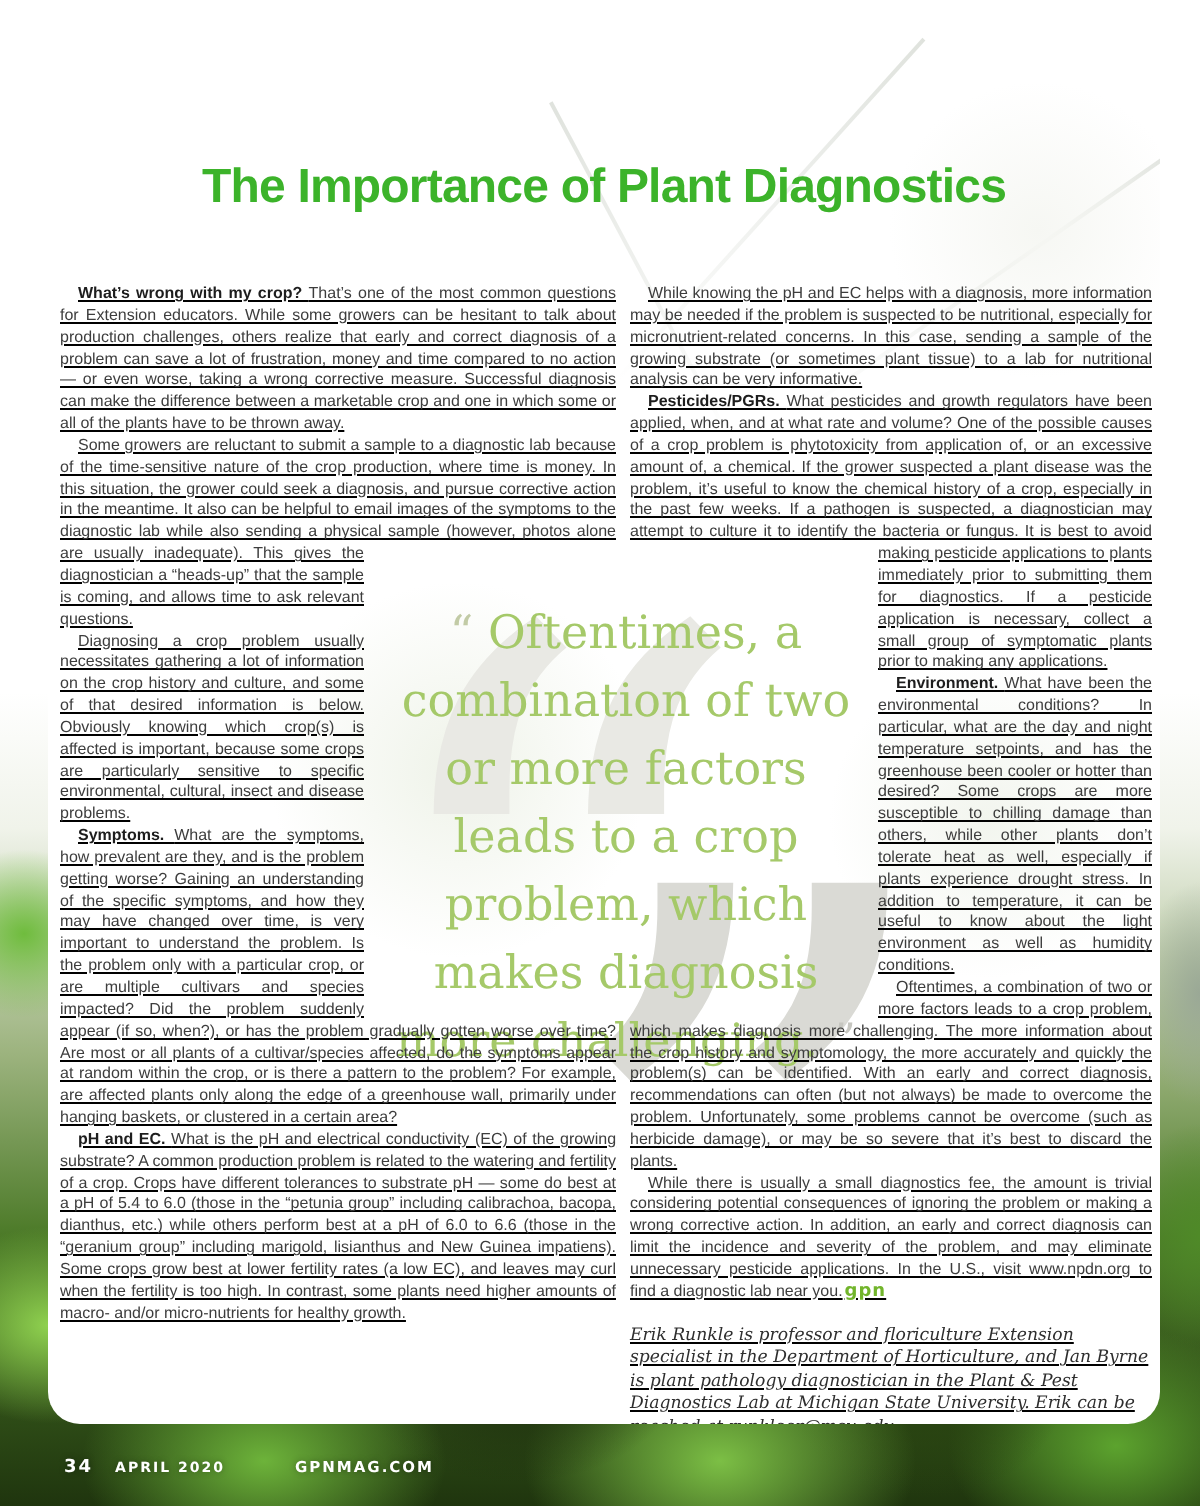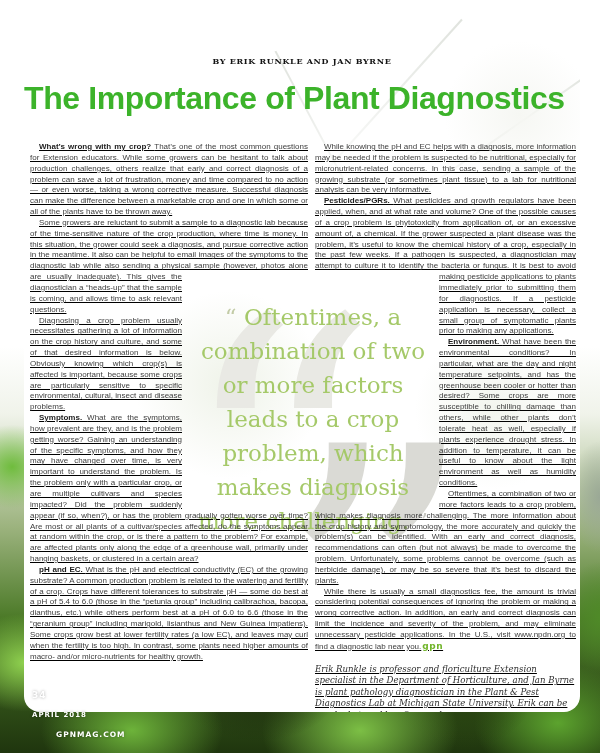--- a/index.html
+++ b/index.html
@@ -42,22 +42,22 @@
   .kicker{
     position:absolute;top:12px;left:0;right:0;text-align:center;
     font-size:26px;color:var(--c-kicker,#979797);letter-spacing:1px;font-weight:200;
   }
   .byline{
     position:absolute;top:56px;left:0;right:0;text-align:center;
     font-family:"DejaVu Serif",serif;font-weight:bold;font-size:8px;
     letter-spacing:0.7px;color:#141414;
   }
   .title{
-    position:absolute;top:80px;left:0;right:0;margin:0;text-align:left;
-    font-size:32px;font-weight:bold;color:var(--c-title,#3cb32a);letter-spacing:-0.4px;
+    position:absolute;top:80px;left:0;right:0;margin:0;text-align:center;
+    font-size:24px;font-weight:bold;color:var(--c-title,#3cb32a);letter-spacing:-0.4px;
   }
 
   
   .columns{position:relative;z-index:2;display:flex;gap:7px;padding:2px 4px 0 6px;}
   .col{min-width:0;text-decoration:underline;}
   .col-left{width:278px;flex:0 0 278px;}
   .col-right{flex:1;}
   .body-p{
     margin:0;font-size:8px;line-height:10.85px;color:var(--c-body,#3d3d3d);
     text-align:justify;text-indent:9px;
@@ -90,41 +90,39 @@
     line-height:34px;color:var(--c-quote,#a5c969);
   }
   .qo{color:#c2cba6;}
   .qc{color:#c7c7c1;}
 
   
   .footer{
     position:absolute;left:32px;bottom:14px;display:flex;gap:11px;align-items:baseline;
     color:#ffffff;font-family:"DejaVu Sans",sans-serif;font-weight:bold;
     text-shadow:0 0 3px rgba(0,0,0,0.35);
-    flex-direction:column;
   }
   .footer .pageno{font-size:9px;letter-spacing:1px;}
   .footer .issue{font-size:7px;letter-spacing:1px;}
   .footer .site{font-size:7.5px;letter-spacing:1px;padding-left:24px;}
 </style>
 </head>
 <body>
 
 <div class="photo-bg"></div>
 
 <div class="panel">
   <div class="stem stem1"></div>
   <div class="stem stem2"></div>
   <div class="stem stem3"></div>
   <div class="blob blob1"></div>
   <div class="blob blob2"></div>
   <div class="blob blob3"></div>
 
   <header>
-    <div class="byline">BY ERIK RUNKLE AND JAN BYRNE</div>
     <h1 class="title">The Importance of Plant Diagnostics</h1>
   </header>
 
   <div class="columns">
     <div class="col col-left">
       <div class="spacer spacer-r"></div>
       <p class="body-p"><b class="lead">What’s wrong with my crop? </b><span>That’s one of the most common questions for Extension educators. While some growers can be hesitant to talk about production challenges, others realize that early and correct diagnosis of a problem can save a lot of frustration, money and time compared to no action — or even worse, taking a wrong corrective measure. Successful diagnosis can make the difference between a marketable crop and one in which some or all of the plants have to be thrown away.</span></p>
       <p class="body-p"><b class="lead"></b><span>Some growers are reluctant to submit a sample to a diagnostic lab because of the time-sensitive nature of the crop production, where time is money. In this situation, the grower could seek a diagnosis, and pursue corrective action in the meantime. It also can be helpful to email images of the symptoms to the diagnostic lab while also sending a physical sample (however, photos alone are usually inadequate). This gives the diagnostician a “heads-up” that the sample is coming, and allows time to ask relevant questions.</span></p>
       <p class="body-p"><b class="lead"></b><span>Diagnosing a crop problem usually necessitates gathering a lot of information on the crop history and culture, and some of that desired information is below. Obviously knowing which crop(s) is affected is important, because some crops are particularly sensitive to specific environmental, cultural, insect and disease problems.</span></p>
       <p class="body-p"><b class="lead">Symptoms. </b><span>What are the symptoms, how prevalent are they, and is the problem getting worse? Gaining an understanding of the specific symptoms, and how they may have changed over time, is very important to understand the problem. Is the problem only with a particular crop, or are multiple cultivars and species impacted? Did the problem suddenly appear (if so, when?), or has the problem gradually gotten worse over time? Are most or all plants of a cultivar/species affected, do the symptoms appear at random within the crop, or is there a pattern to the problem? For example, are affected plants only along the edge of a greenhouse wall, primarily under hanging baskets, or clustered in a certain area?</span></p>
@@ -143,15 +141,15 @@
 
   <div class="quote-box">
     <span class="wm wm-open">“</span>
     <span class="wm wm-close">”</span>
     <div class="quote-text"><span class="qo">“ </span><span>Oftentimes, a combination of two or more factors leads to a crop problem, which makes diagnosis more challenging.</span><span class="qc"> ”</span></div>
   </div>
 </div>
 
 <div class="footer">
   <span class="pageno">34</span>
-  <span class="issue">APRIL 2018</span>
+  <span class="issue">APRIL 2020</span>
   <span class="site">GPNMAG.COM</span>
 </div>
 
 </body></html>

